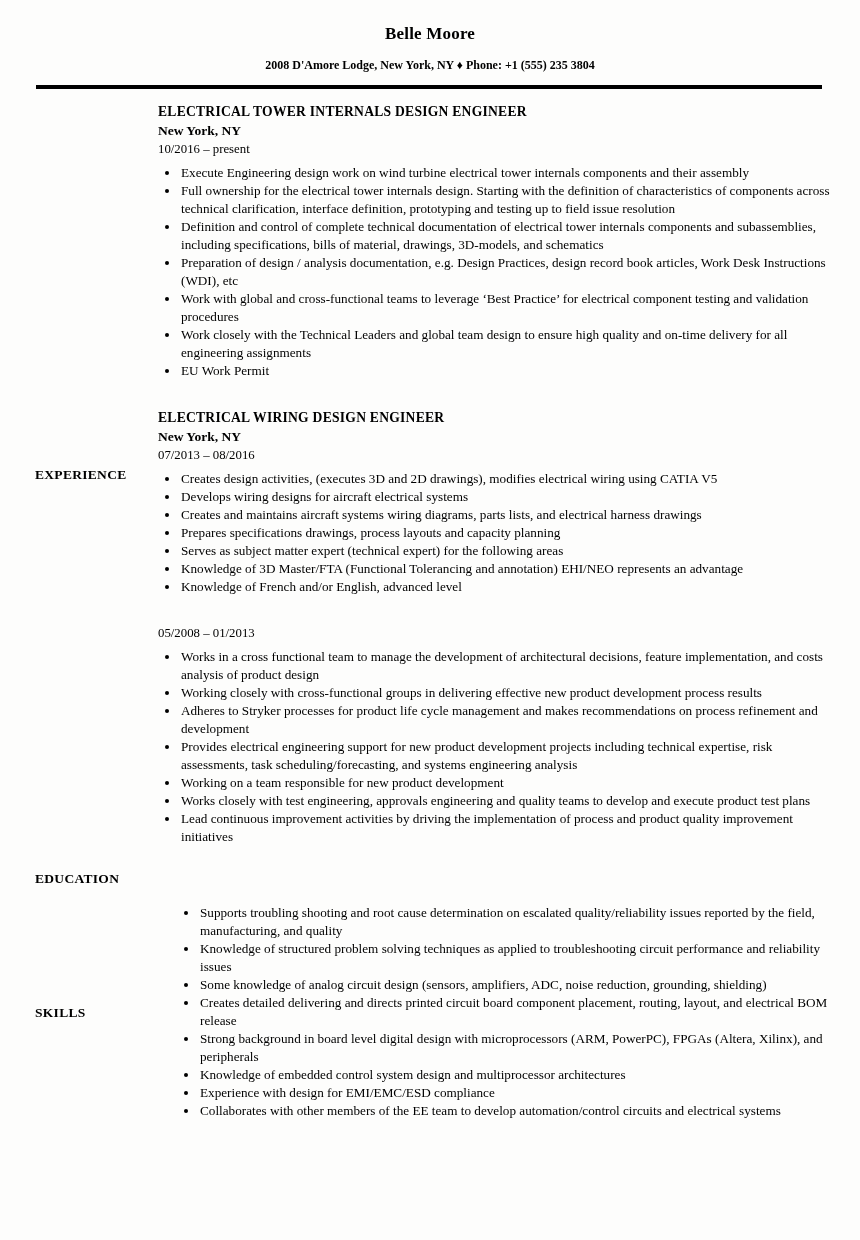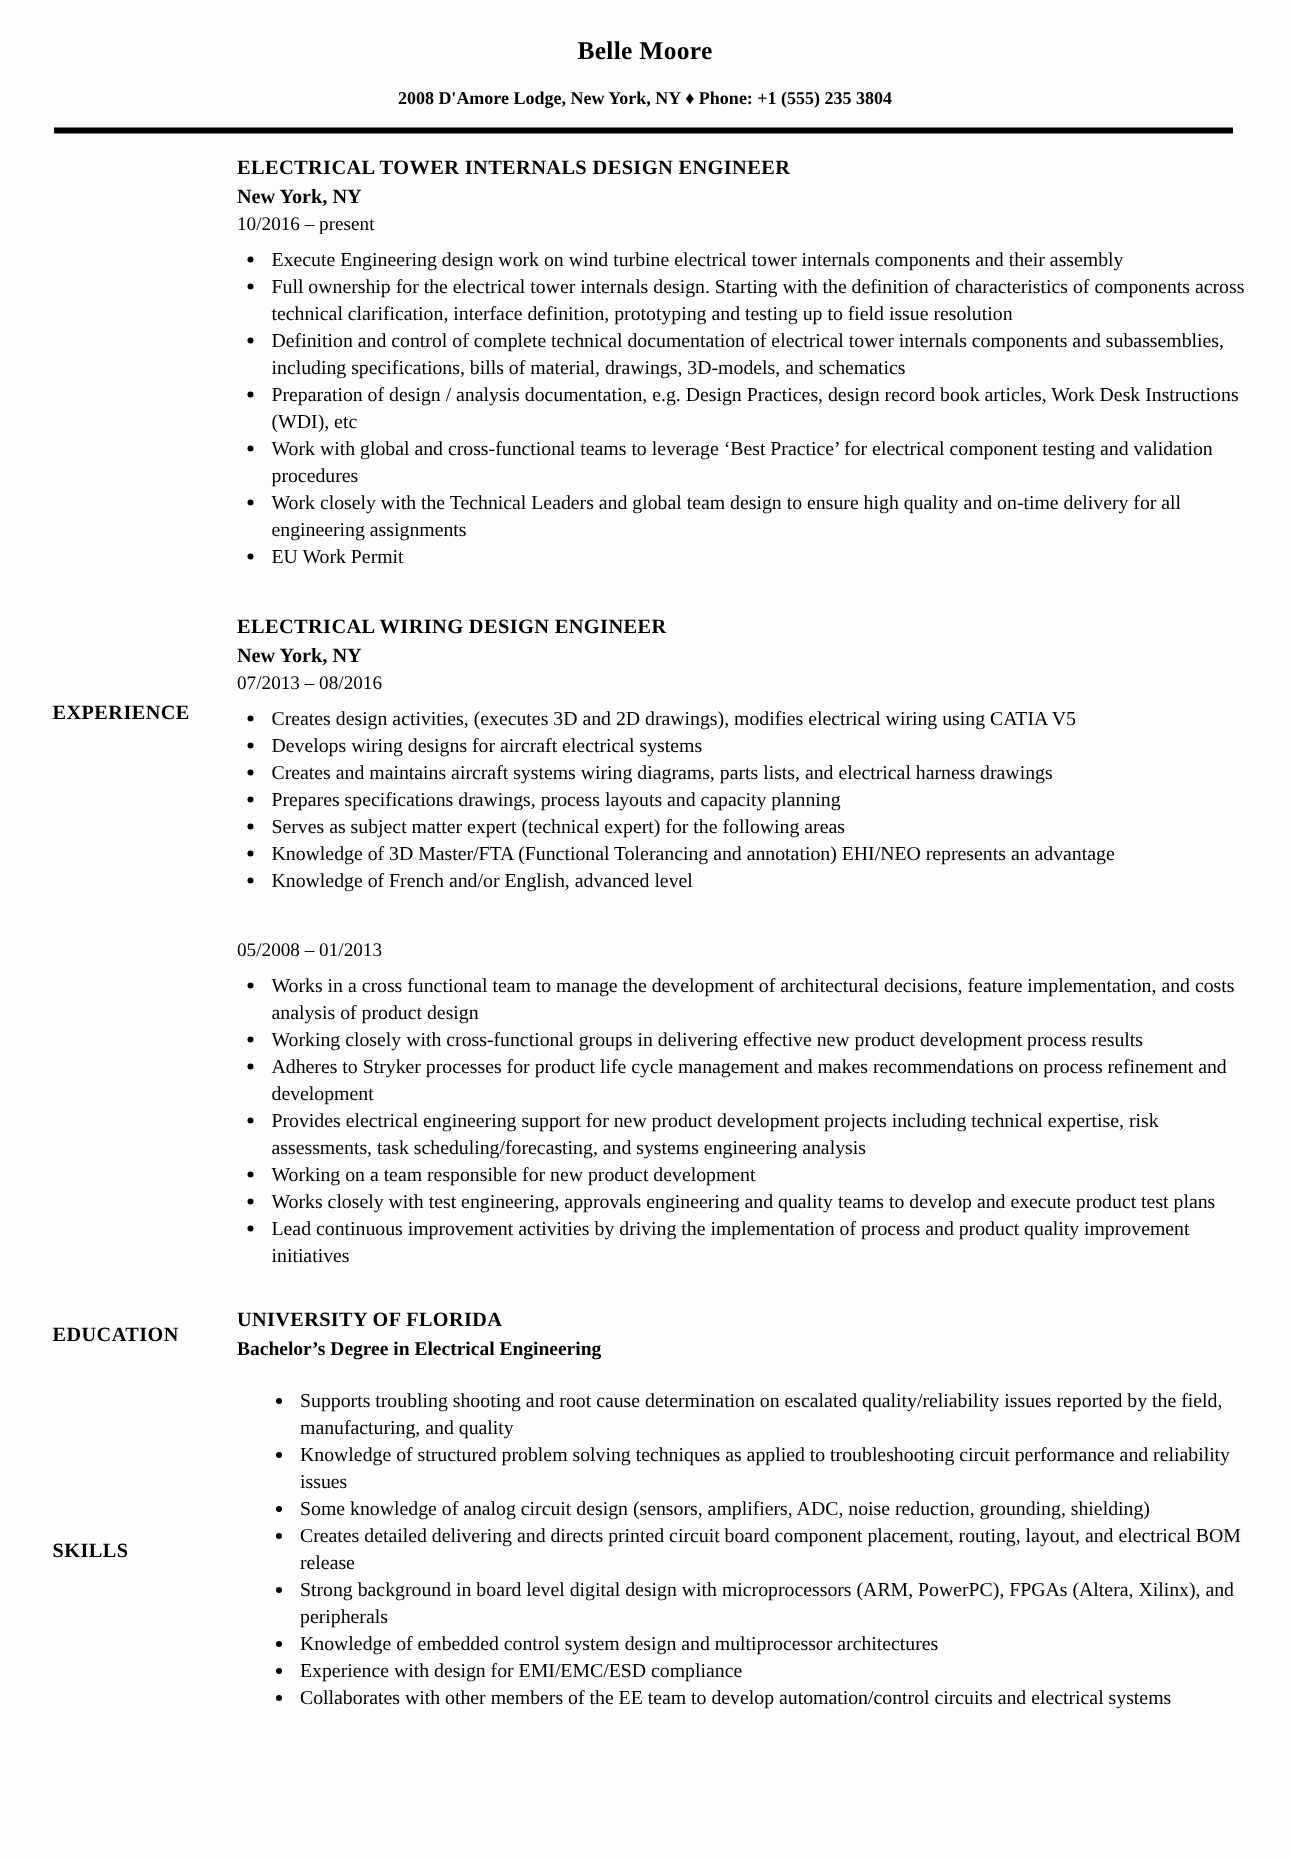--- a/index.html
+++ b/index.html
@@ -153,24 +153,20 @@
             <li>Works closely with test engineering, approvals engineering and quality teams to develop and execute product test plans</li>
             <li>Lead continuous improvement activities by driving the implementation of process and product quality improvement initiatives</li>
           </ul>
         </article>
 
       </div>
     </section>
 
     <section class="row sec-education">
       <div class="row-label">EDUCATION</div>
-      <div class="row-content">
-        <div class="school">UNIVERSITY OF FLORIDA</div>
-        <div class="degree">Bachelor’s Degree in Electrical Engineering</div>
-      </div>
     </section>
 
     <section class="row sec-skills">
       <div class="row-label">SKILLS</div>
       <div class="row-content">
         <ul class="bullets" style="margin-top:0;">
           <li>Supports troubling shooting and root cause determination on escalated quality/reliability issues reported by the field, manufacturing, and quality</li>
           <li>Knowledge of structured problem solving techniques as applied to troubleshooting circuit performance and reliability issues</li>
           <li>Some knowledge of analog circuit design (sensors, amplifiers, ADC, noise reduction, grounding, shielding)</li>
           <li>Creates detailed delivering and directs printed circuit board component placement, routing, layout, and electrical BOM release</li>

